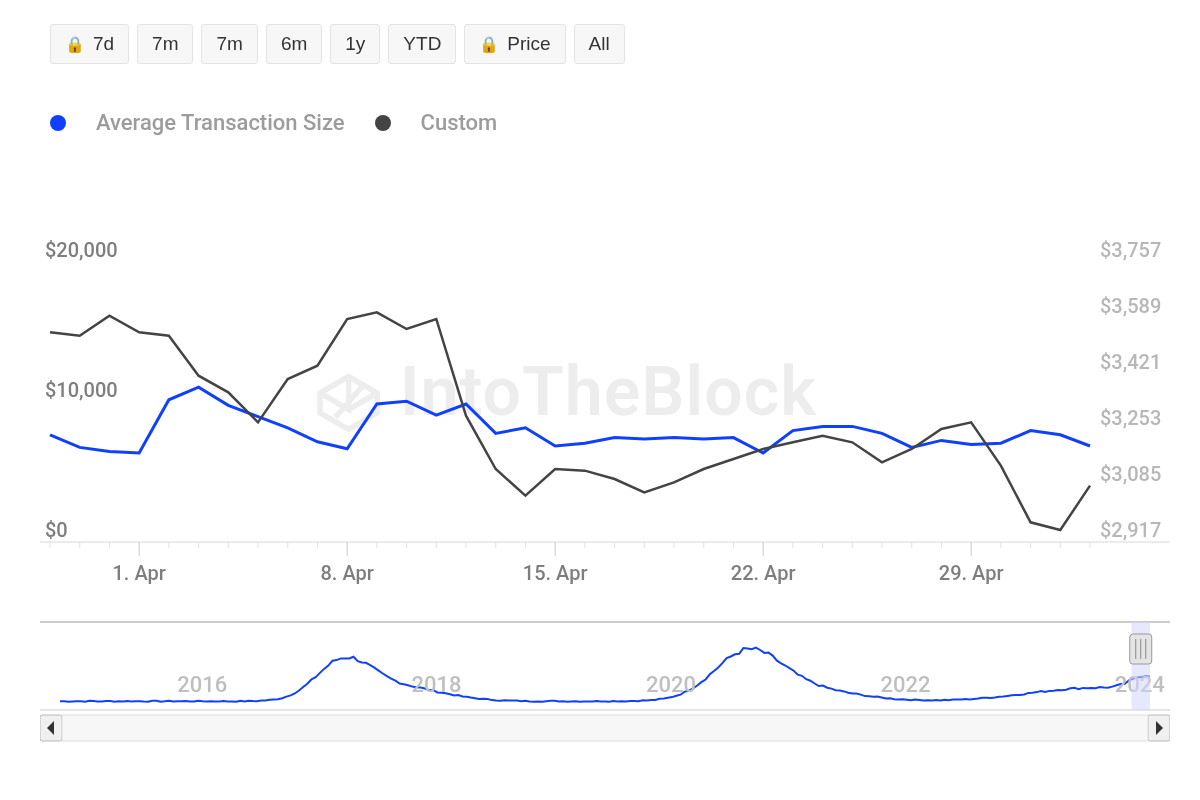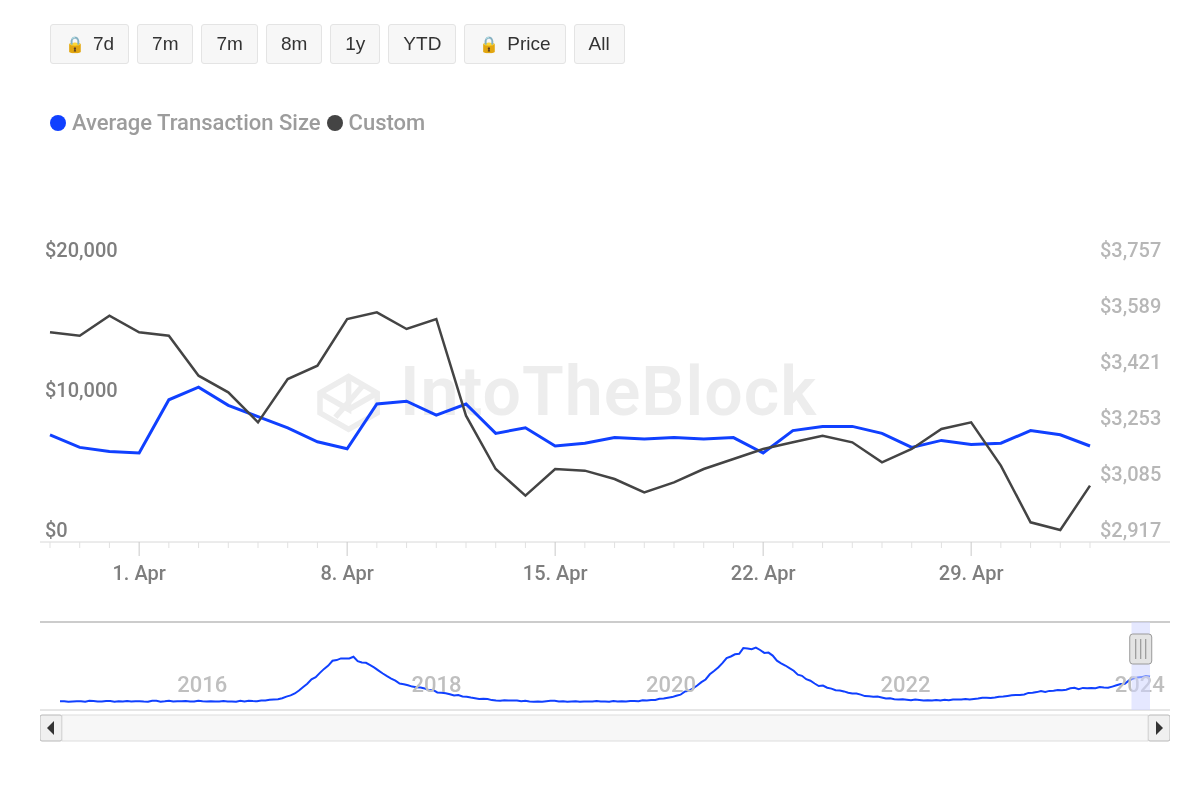--- a/index.html
+++ b/index.html
@@ -4,21 +4,21 @@
 <style>
   html, body { margin:0; padding:0; background:#fff; font-family:-apple-system, BlinkMacSystemFont, "Segoe UI", Roboto, "Helvetica Neue", Arial, sans-serif; color:#555; }
   .frame { width:1200px; height:800px; position:relative; overflow:hidden; }
 
   
   .range-toolbar { position:absolute; left:50px; top:24px; display:flex; gap:8px; }
   .range-btn { border:1px solid #e4e4e4; background:#f7f7f7; color:#333; font-size:19px; padding:8px 14px; border-radius:3px; display:flex; align-items:center; gap:8px; cursor:pointer; }
   .range-btn .lock { font-size:16px; }
 
   
-  .legend { position:absolute; left:50px; top:110px; display:flex; align-items:center; gap:6px; }
+  .legend { position:absolute; left:50px; top:110px; display:flex; align-items:center; gap:30px; }
   .legend .dot { width:16px; height:16px; border-radius:50%; display:inline-block; }
   .legend .lbl { font-size:22px; color:#9c9c9c; font-weight:500; }
 
   
   .chart-main { position:absolute; left:40px; top:230px; }
   .axis-text { fill:#7e7e7e; font-size:20px; font-weight:500; }
   .axis-text-right { fill:#b7b7b7; } 
   .tick-major { stroke:#c9c9c9; stroke-width:1; }
   .tick-minor { stroke:#e1e1e1; stroke-width:1; }
 
@@ -49,21 +49,21 @@
         <span class="lock">🔒</span>
         <span>7d</span>
       </button>
       <button class="range-btn">
         <span>7m</span>
       </button>
       <button class="range-btn">
         <span>7m</span>
       </button>
       <button class="range-btn">
-        <span>8m</span>
+        <span>6m</span>
       </button>
       <button class="range-btn">
         <span>1y</span>
       </button>
       <button class="range-btn">
         <span>YTD</span>
       </button>
       <button class="range-btn">
         <span class="lock">🔒</span>
         <span>Price</span>

